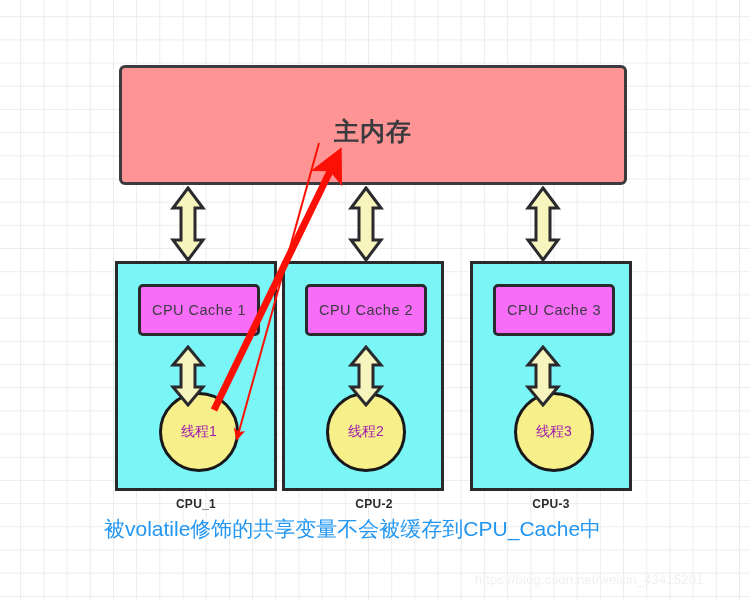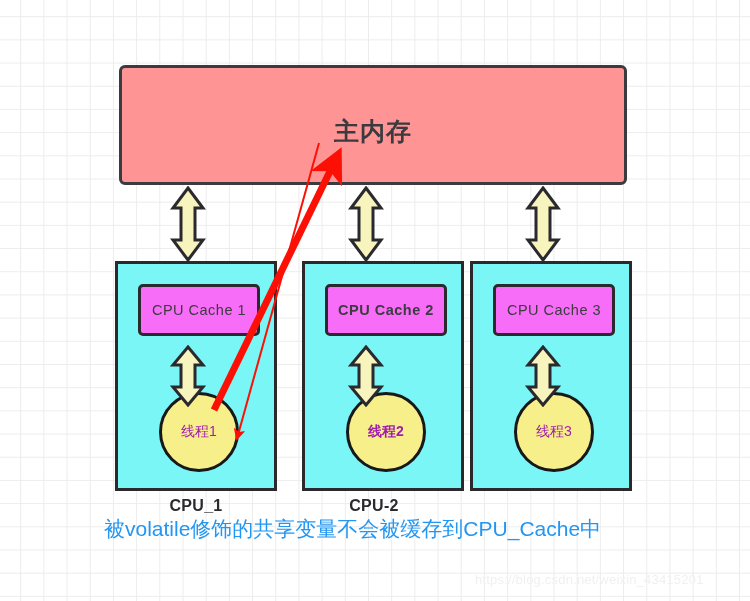--- a/index.html
+++ b/index.html
@@ -56,21 +56,21 @@
     position: absolute;
     top: 261px;
     width: 162px;
     height: 230px;
     background: #7bf6f6;
     border: 3px solid #2a2a2e;
     box-sizing: border-box;
     z-index: 3;
   }
   .cpu-box.c1 { left: 115px; }
-  .cpu-box.c2 { left: 302px; font-weight: bold; }
+  .cpu-box.c2 { left: 282px; }
   .cpu-box.c3 { left: 470px; }
 
   .cache-box {
     position: absolute;
     left: 20px;
     top: 20px;
     width: 122px;
     height: 52px;
     background: #f86df8;
     border: 3px solid #2a2a2e;
@@ -99,21 +99,21 @@
     justify-content: center;
     font-size: 14px;
     color: #a21caf;
   }
 
   .cpu-caption {
     position: absolute;
     top: 497px;
     width: 162px;
     text-align: center;
-    font-size: 16px;
+    font-size: 12px;
     font-weight: bold;
     color: #2a2a2e;
     letter-spacing: 0.3px;
   }
   .cpu-caption.c1 { left: 115px; }
   .cpu-caption.c2 { left: 293px; }
   .cpu-caption.c3 { left: 470px; }
 
   
   .block-arrow {
@@ -214,20 +214,21 @@
     </svg>
   </div>
   <div class="block-arrow in3">
     <svg width="36" height="62" viewBox="0 0 36 62">
       <polygon points="18,2 33,20 25,20 25,42 33,42 18,60 3,42 11,42 11,20 3,20" fill="#f7f4bd" stroke="#2a2a2e" stroke-width="3" stroke-linejoin="miter"></polygon>
     </svg>
   </div>
 
   <div class="cpu-caption c1">CPU_1</div>
   <div class="cpu-caption c2">CPU-2</div>
+  <div class="cpu-caption c3">CPU-3</div>
 
   <svg id="red-layer">
     <defs>
       <marker id="thickHead" markerWidth="5" markerHeight="5" refX="2.5" refY="2.5" orient="auto" markerUnits="strokeWidth">
         <path d="M0,0 L5,2.5 L0,5 L1.2,2.5 z" fill="#fc1005"></path>
       </marker>
       <marker id="thinHead" markerWidth="6" markerHeight="6" refX="3" refY="3" orient="auto" markerUnits="strokeWidth">
         <path d="M0,0 L6,3 L0,6 L1.5,3 z" fill="#fc1005"></path>
       </marker>
     </defs>

